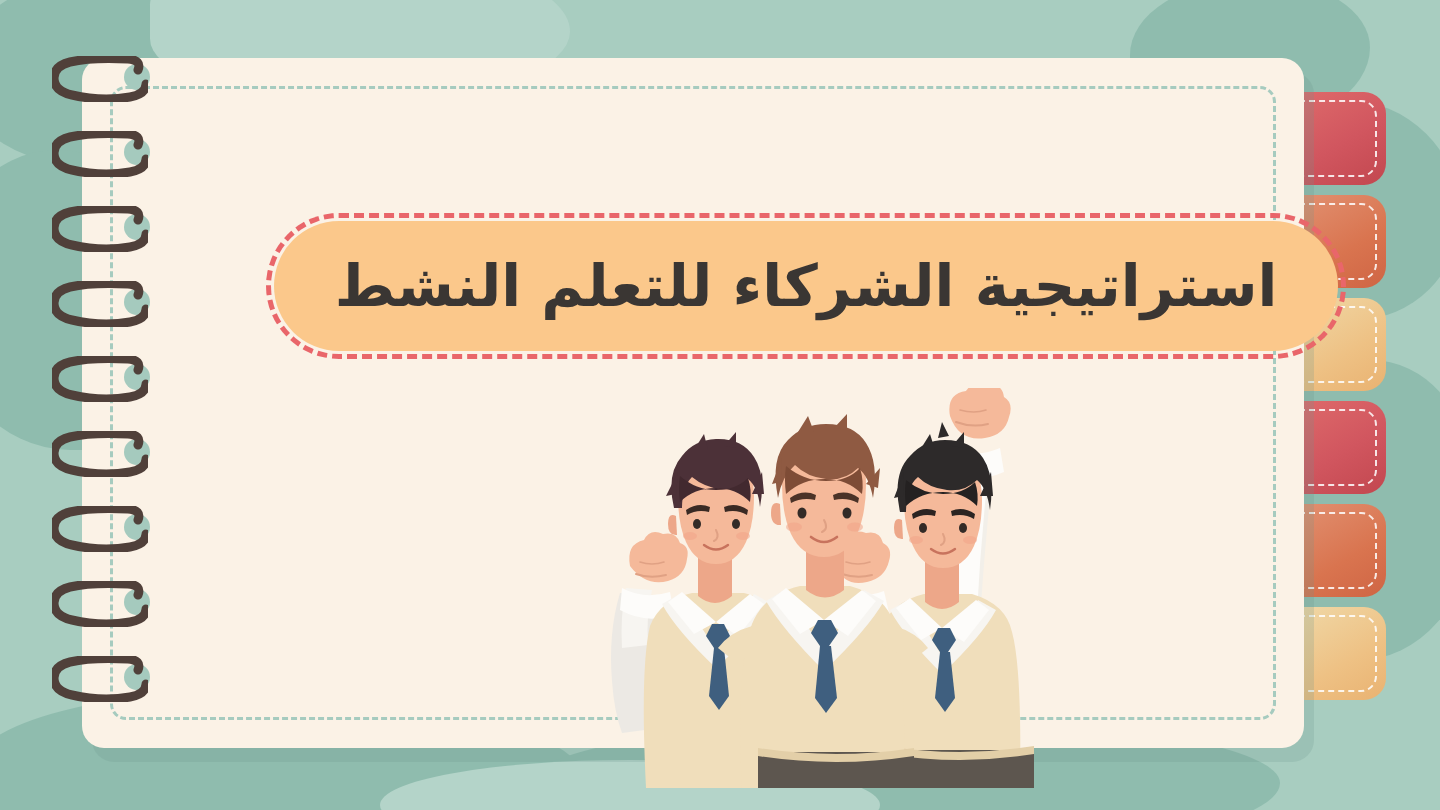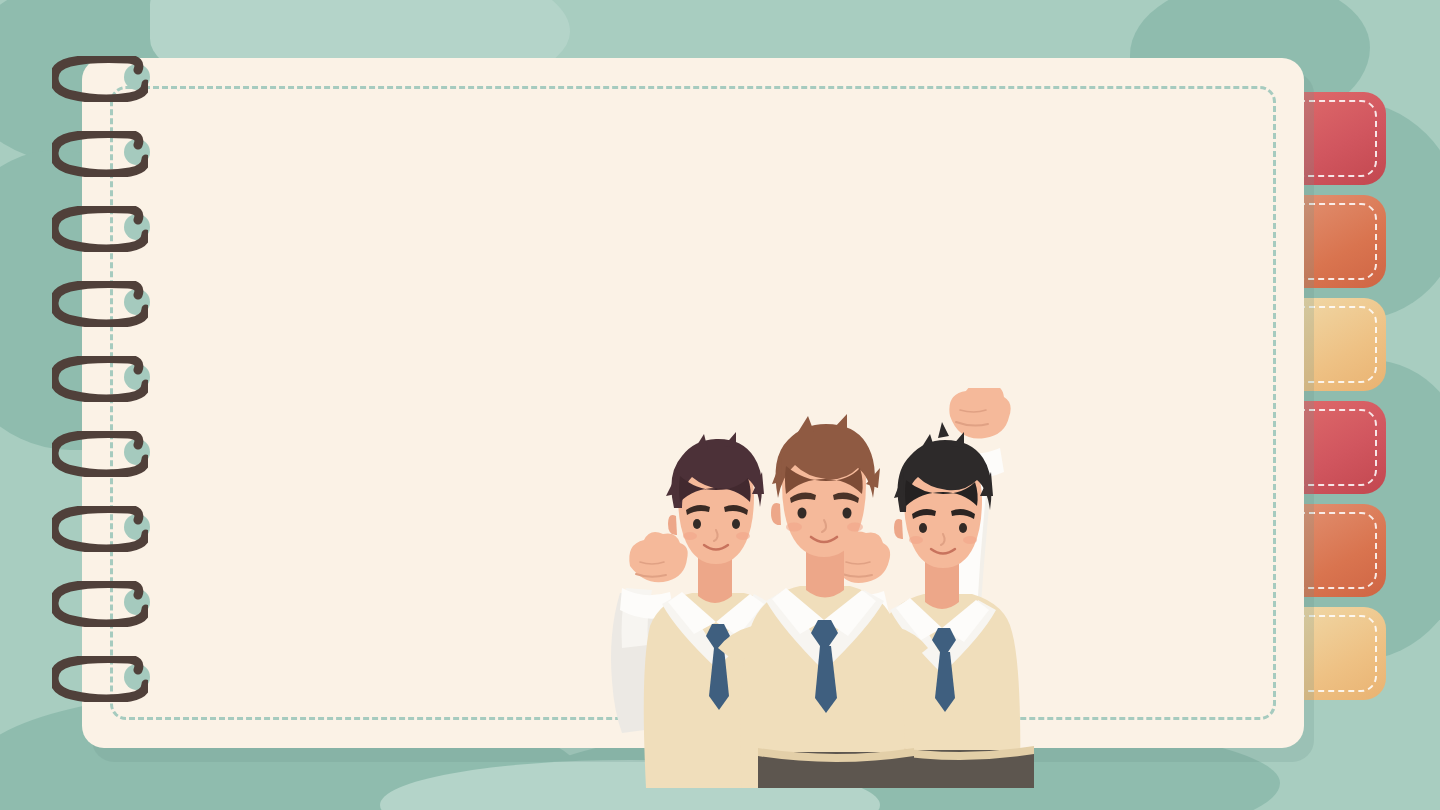--- a/index.html
+++ b/index.html
@@ -109,20 +109,24 @@
         <span class="tab-dash"></span>
       </div>
     <div class="tab yellow" style="top:515px;">
         <span class="tab-dash"></span>
       </div>
   </div>
 
   <div id="card">
     <div id="card-dash"></div>
 
+    <div id="title-pill">
+      <span class="pill-dash"></span>
+      <span id="title-text">استراتيجية الشركاء للتعلم النشط</span>
+    </div>
 
     <div id="illustration">
       <svg width="440" height="400" viewBox="0 0 440 400" xmlns="http://www.w3.org/2000/svg" aria-hidden="true">
         <defs>
           <clipPath id="cardclip">
               <rect x="0" y="0" width="440" height="400"></rect>
             </clipPath>
         </defs>
         <g clip-path="url(#cardclip)">
 

